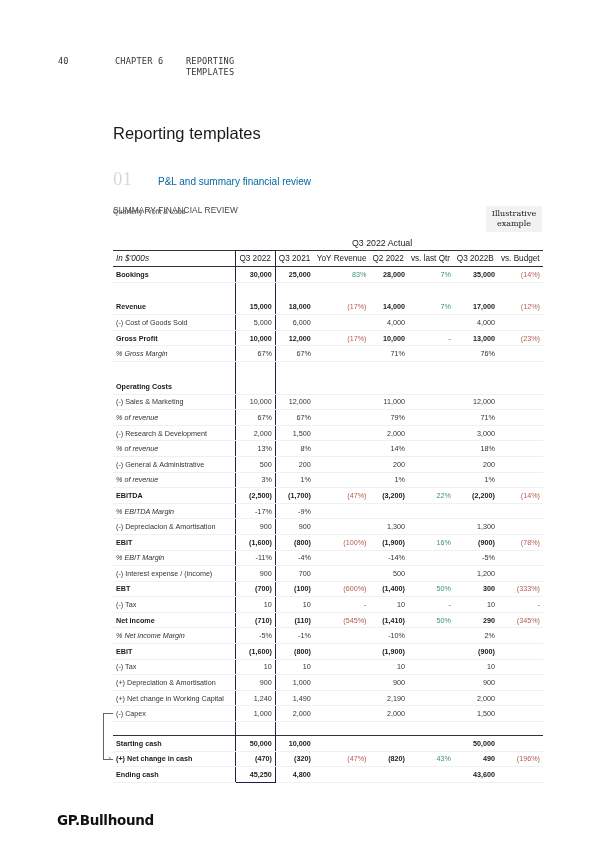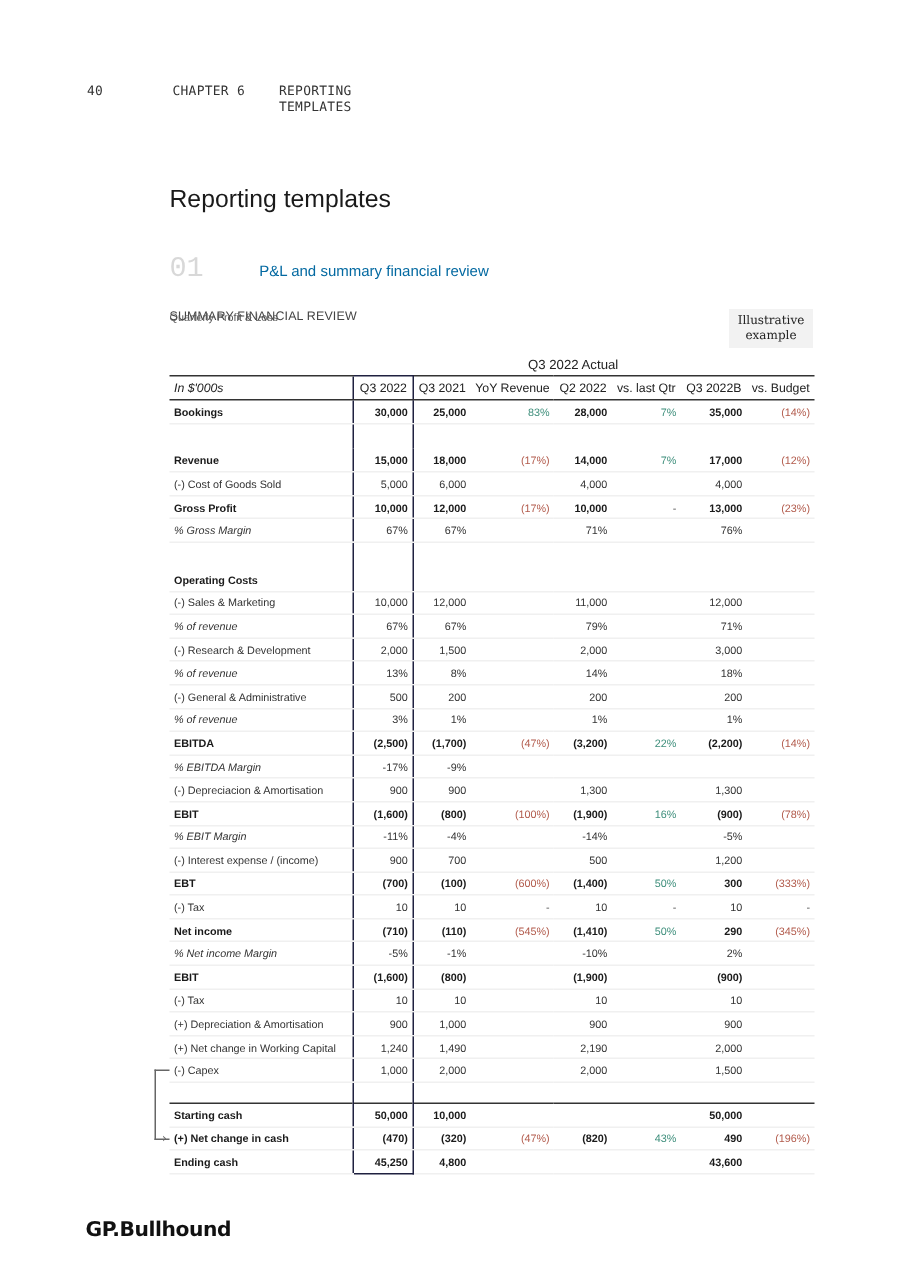--- a/index.html
+++ b/index.html
@@ -9,35 +9,35 @@
   .mono { font-family: "DejaVu Sans Mono", "Liberation Mono", monospace; }
 
   .page-header { position: absolute; top: 56px; left: 58px; font-size: 8.6px; color: #333; letter-spacing: 0.2px; }
   .page-header .num { position: absolute; left: 0; top: 0; }
   .page-header .chapter { position: absolute; left: 57px; top: 0; white-space: nowrap; }
   .page-header .section { position: absolute; left: 128px; top: 0; line-height: 11px; white-space: nowrap; }
 
   .page-title { position: absolute; left: 113px; top: 124px; font-size: 16.5px; color: #1a1a1a; font-family: "Liberation Sans", sans-serif; }
 
   .sub-heading { position: absolute; left: 113px; top: 168px; display: flex; align-items: baseline; }
-  .sub-heading .idx { font-size: 19px; color: #d8d8d8; font-family: Liberation Mono, monospace; margin-right: 11px; font-weight: 300; }
+  .sub-heading .idx { font-size: 19px; color: #d8d8d8; font-family: Liberation Serif, serif; font-weight: 300; }
   .sub-heading .txt { font-size: 10px; color: #0369a1; font-family: "Liberation Sans", sans-serif; margin-left: 26px; }
 
   .review-label { position: absolute; left: 113px; top: 205px; font-size: 8.3px; color: #444; font-family: "Liberation Sans", sans-serif; letter-spacing: 0.1px; }
   .review-sub { position: absolute; left: 113px; top: 207px; font-size: 7.2px; color: #555; font-family: "Liberation Sans", sans-serif; }
 
   .badge { position: absolute; left: 486px; top: 206px; width: 56px; height: 26px; background: #f2f2f2; font-size: 8px; text-align: center; line-height: 10.5px; padding-top: 2.5px; color: #222; font-family: "DejaVu Serif", serif; }
 
   .group-label { position: absolute; left: 352px; top: 238px; font-size: 8.8px; color: #222; font-family: "Liberation Sans", sans-serif; }
 
   table.pl { position: absolute; left: 113px; top: 250px; width: 430px; border-collapse: collapse; font-family: "Liberation Sans", sans-serif; font-size: 7.2px; color: #333; }
   table.pl td, table.pl th { height: 15.6px; padding: 0 3px; white-space: nowrap; font-weight: normal; }
   table.pl th { font-size: 8.2px; color: #222; border-top: 1.2px solid #333; border-bottom: 1.2px solid #333; height: 16px; }
   table.pl th.label { text-align: left; font-style: italic; padding-left: 3px; }
-  table.pl th.num { text-align: center; }
+  table.pl th.num { text-align: left; }
   table.pl td.label { text-align: left; padding-left: 3px; width: 144px; }
   table.pl td.num { text-align: right; }
   table.pl col.c0 { width: 144px; }
   table.pl col.c1 { width: 42px; }
   table.pl col.c2 { width: 40px; }
   table.pl col.c3 { width: 52px; }
   table.pl col.c4 { width: 41px; }
   table.pl col.c5 { width: 48px; }
   table.pl col.c6 { width: 47px; }
   table.pl col.c7 { width: 46px; }

